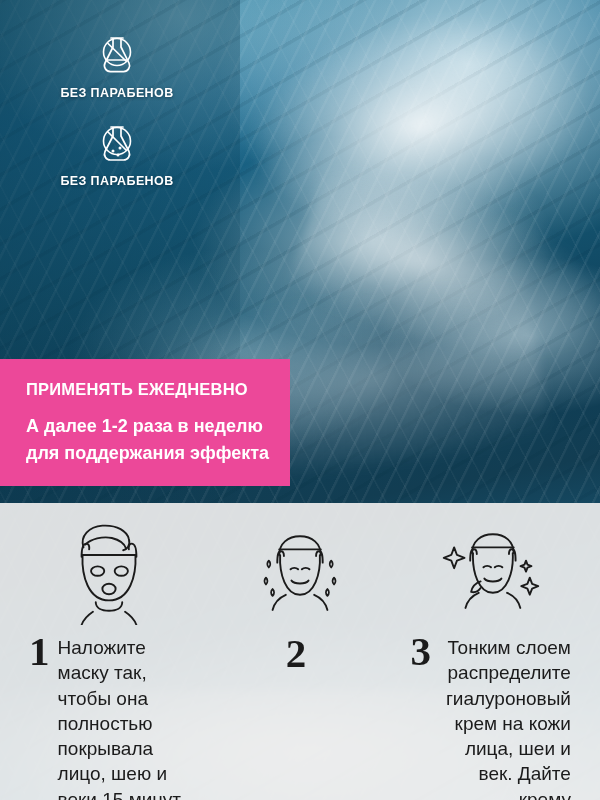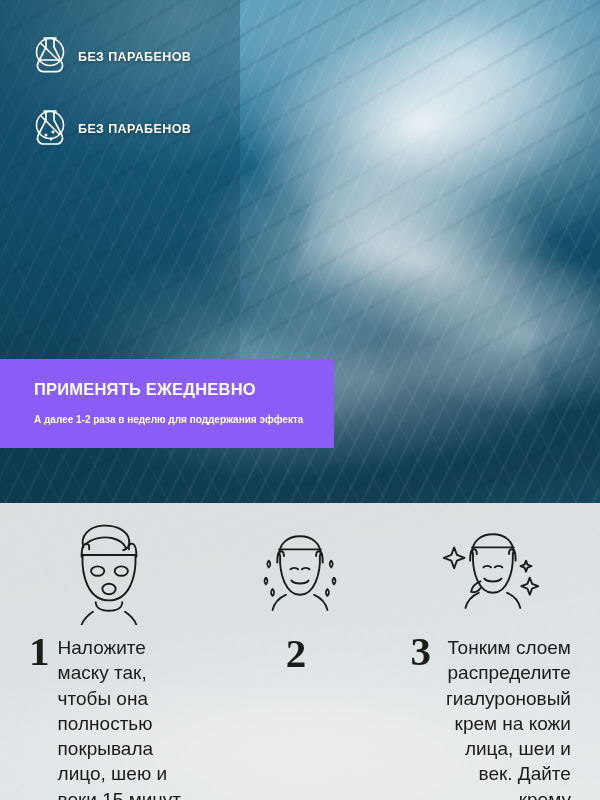--- a/index.html
+++ b/index.html
@@ -74,21 +74,21 @@
 
   
   .free-list {
     position: absolute;
     left: 22px;
     top: 28px;
     width: 190px;
   }
   .free-item {
     display: flex;
-    flex-direction: row;
+    flex-direction: column;
     align-items: center;
     margin-bottom: 16px;
   }
   .free-item .glyph {
     width: 56px;
     height: 56px;
     display: block;
   }
   .free-item .caption {
     color: #ffffff;
@@ -99,34 +99,34 @@
     margin-top: 2px;
     text-shadow: 0 1px 3px rgba(0,30,45,0.55);
     white-space: nowrap;
   }
 
   
   .banner {
     position: absolute;
     left: 0;
     top: 359px;
-    width: 334px;
-    padding: 20px 18px 20px 34px;
-    background: #8b5cf6;
+    width: 290px;
+    padding: 20px 18px 20px 26px;
+    background: #ec4899;
   }
   .banner .title {
     color: #ffffff;
     font-size: 16.5px;
     font-weight: bold;
     line-height: 1.3;
     letter-spacing: 0.2px;
   }
   .banner .sub {
     color: #ffffff;
-    font-size: 10px;
+    font-size: 18px;
     font-weight: bold;
     line-height: 1.45;
     margin-top: 13px;
   }
 
   
   .steps-panel {
     position: absolute;
     left: 0;
     bottom: 0;

